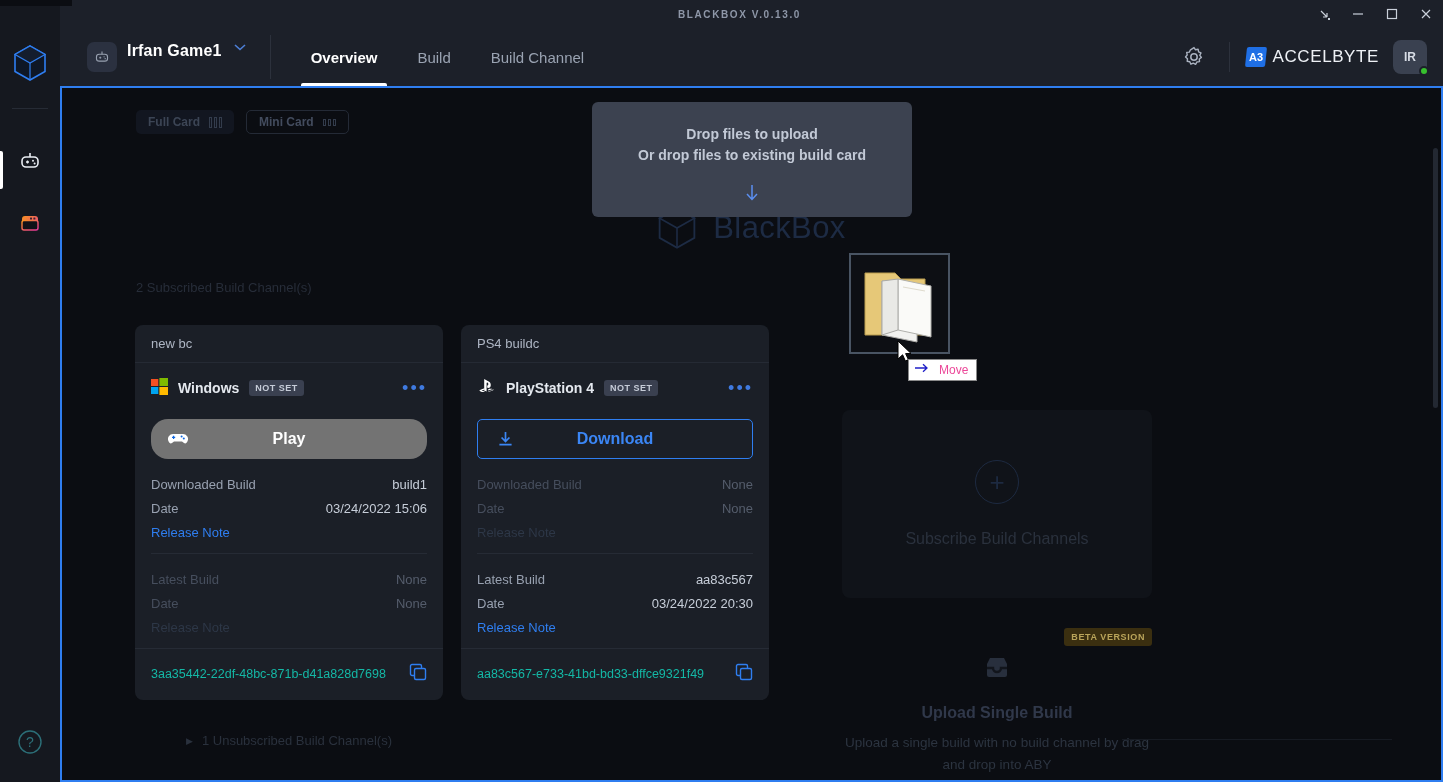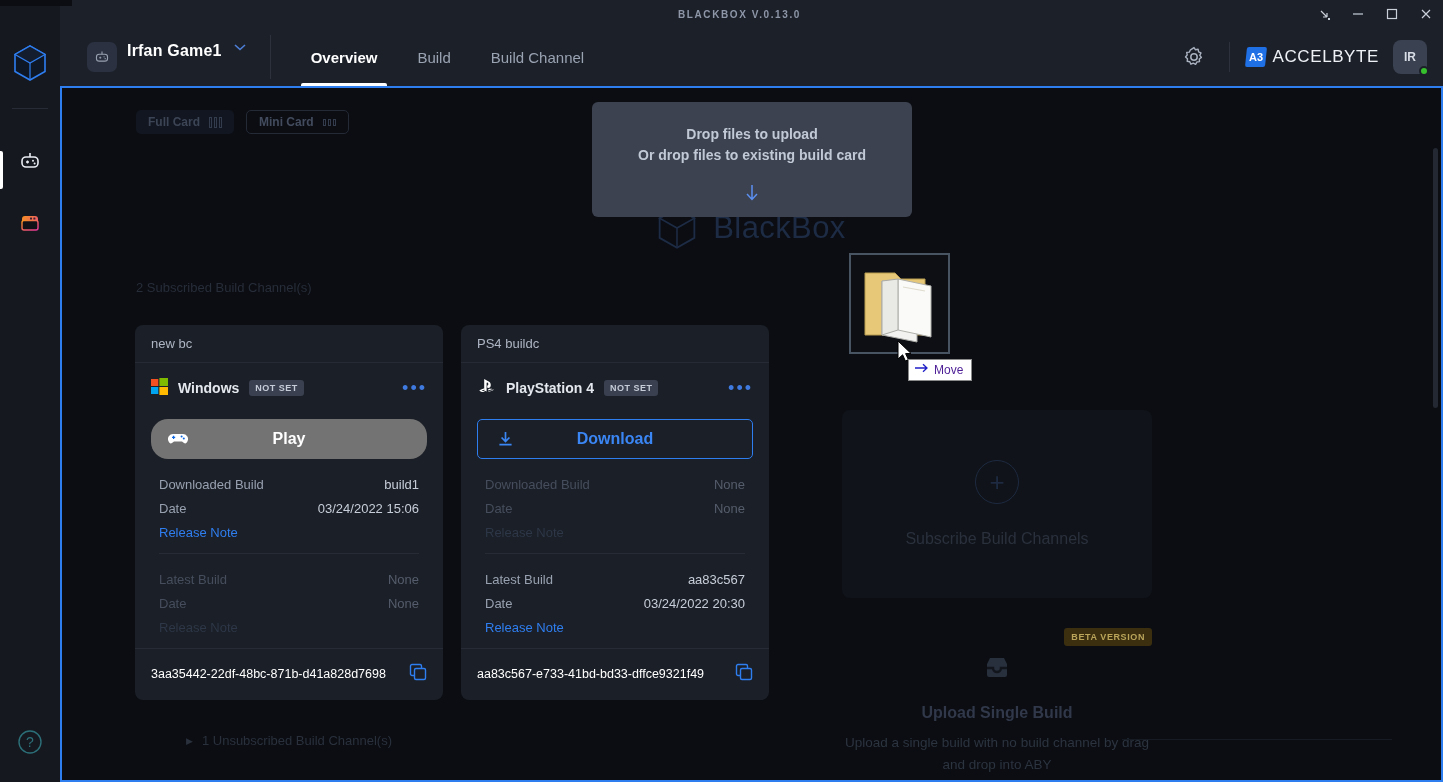--- a/index.html
+++ b/index.html
@@ -168,34 +168,34 @@
   .btn-play .ic{ position:absolute; left:16px; display:flex; }
   .btn-play .lbl{ width:100%; text-align:center; }
   .btn-dl{
     height:40px; border-radius:5px; background:transparent; border:1px solid #2f7ef0;
     color:#3b86f5; display:flex; align-items:center; position:relative;
     font-size:16px; font-weight:bold;
   }
   .btn-dl .ic{ position:absolute; left:18px; display:flex; }
   .btn-dl .lbl{ width:100%; text-align:center; }
 
-  .meta{ padding:0 24px; }
+  .meta{ padding:0 16px; }
   .meta-block{ padding-top:14px; padding-bottom:8px; }
   .mrow{ display:flex; justify-content:space-between; font-size:13px; line-height:24px; }
   .mrow .k{ color:#98a1b0; }
   .mrow .v{ color:#c7ced9; }
   .mrow.link .k{ color:#2f7ef0; }
   .dim .k{ color:#464e5d; }
   .dim .v{ color:#555d6c; }
   .dim.link .k{ color:#2d3747; }
   .sep{ height:1px; background:#262b35; }
 
   .idrow{
     display:flex; align-items:center; justify-content:space-between;
-    padding:14px 16px 16px; font-size:12.5px; color:#ffffff;
+    padding:14px 16px 16px; font-size:12.5px; color:#14b8a6;
   }
 
   
   .subpanel{
     position:absolute; left:780px; top:322px; width:310px; height:188px;
     background:#101319; border-radius:8px;
     display:flex; flex-direction:column; align-items:center; justify-content:center;
   }
   .plus{
     width:44px;height:44px;border-radius:50%;border:1px solid #1d2a41;
@@ -226,22 +226,22 @@
   }
 
   
   .dragghost{
     position:absolute; left:849px; top:253px; width:101px; height:101px;
     background:#0d0f14; border:2px solid #495463;
   }
   .cursor{ position:absolute; left:897px; top:340px; }
   .movetip{
     position:absolute; left:908px; top:359px; background:#ffffff; border:1px solid #8a8a8a;
-    display:flex; align-items:center; gap:5px; padding:2px 8px 3px 5px;
-    font-size:12px; color:#4c1d95;
+    display:flex; align-items:center; gap:10px; padding:2px 8px 3px 5px;
+    font-size:12px; color:#ec4899;
   }
 
   
   .vscroll{
     position:absolute; right:3px; top:60px; width:5px; height:260px;
     background:#232832; border-radius:3px;
   }
 </style>
 </head>
 <body>

